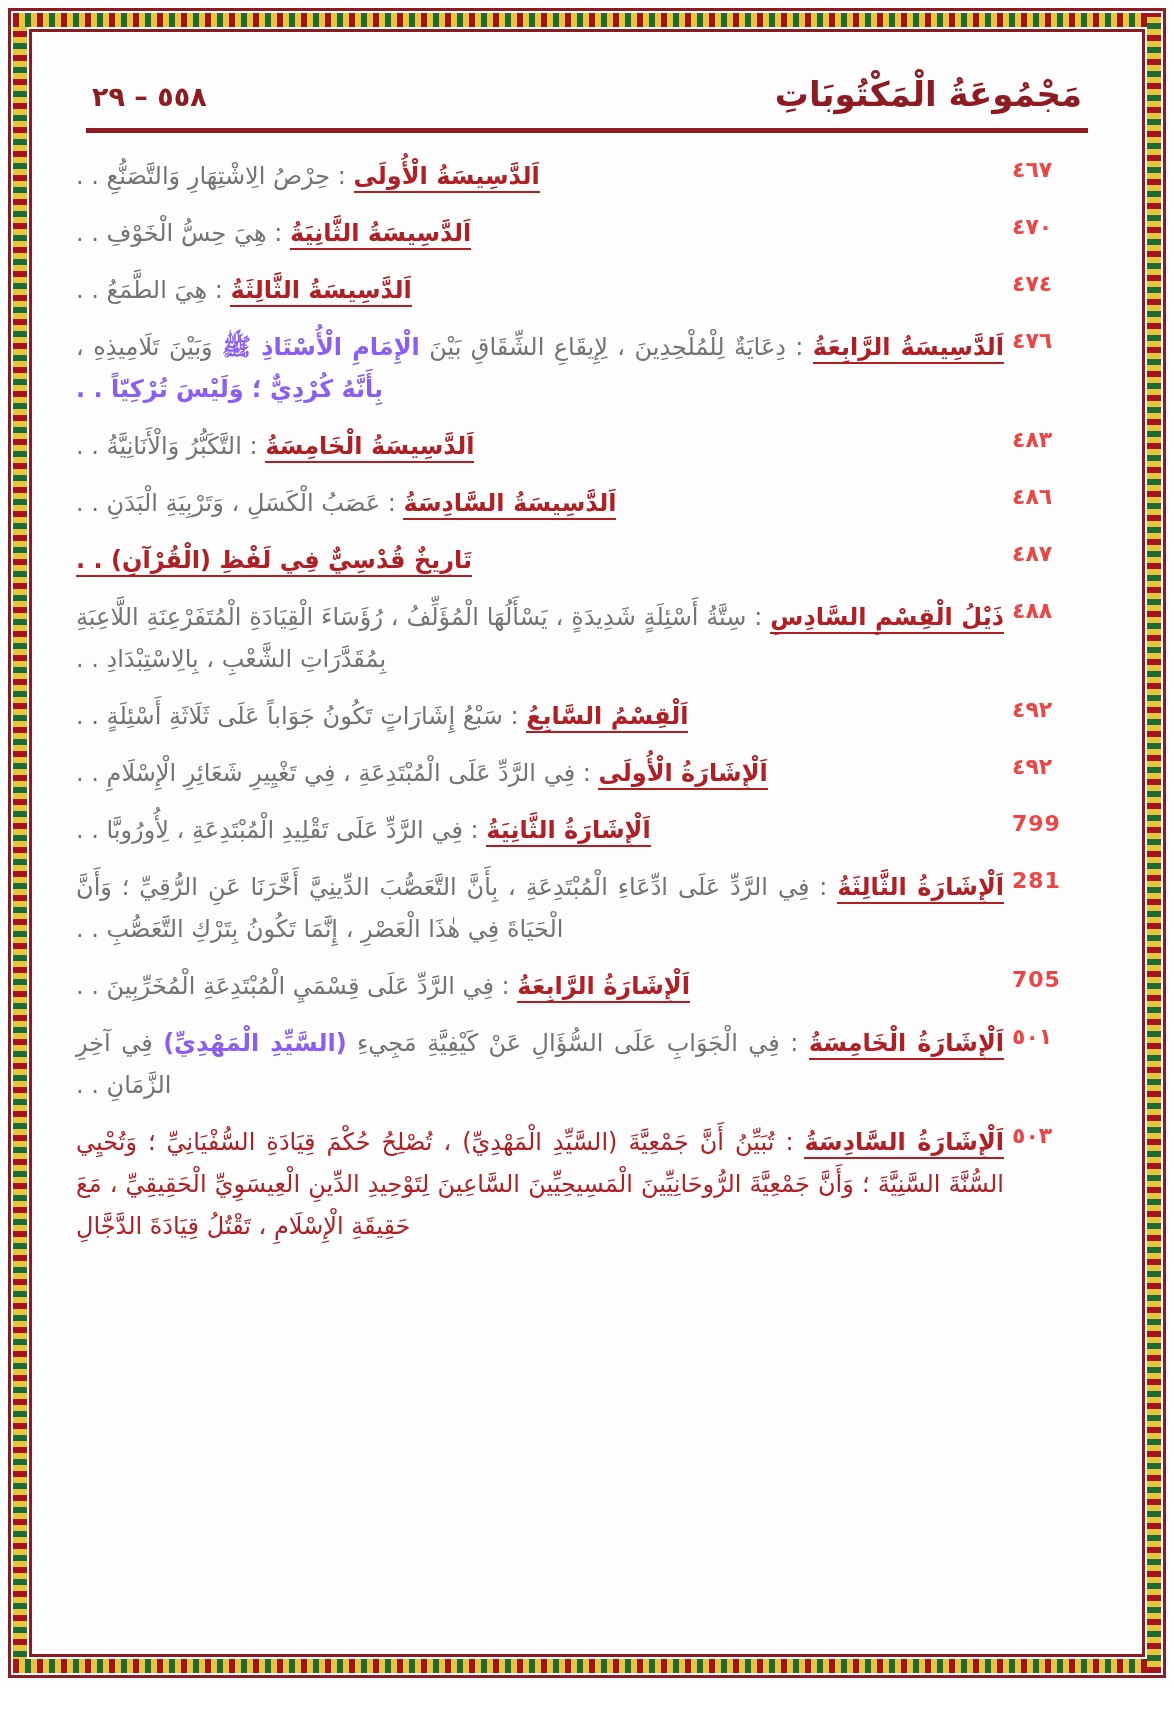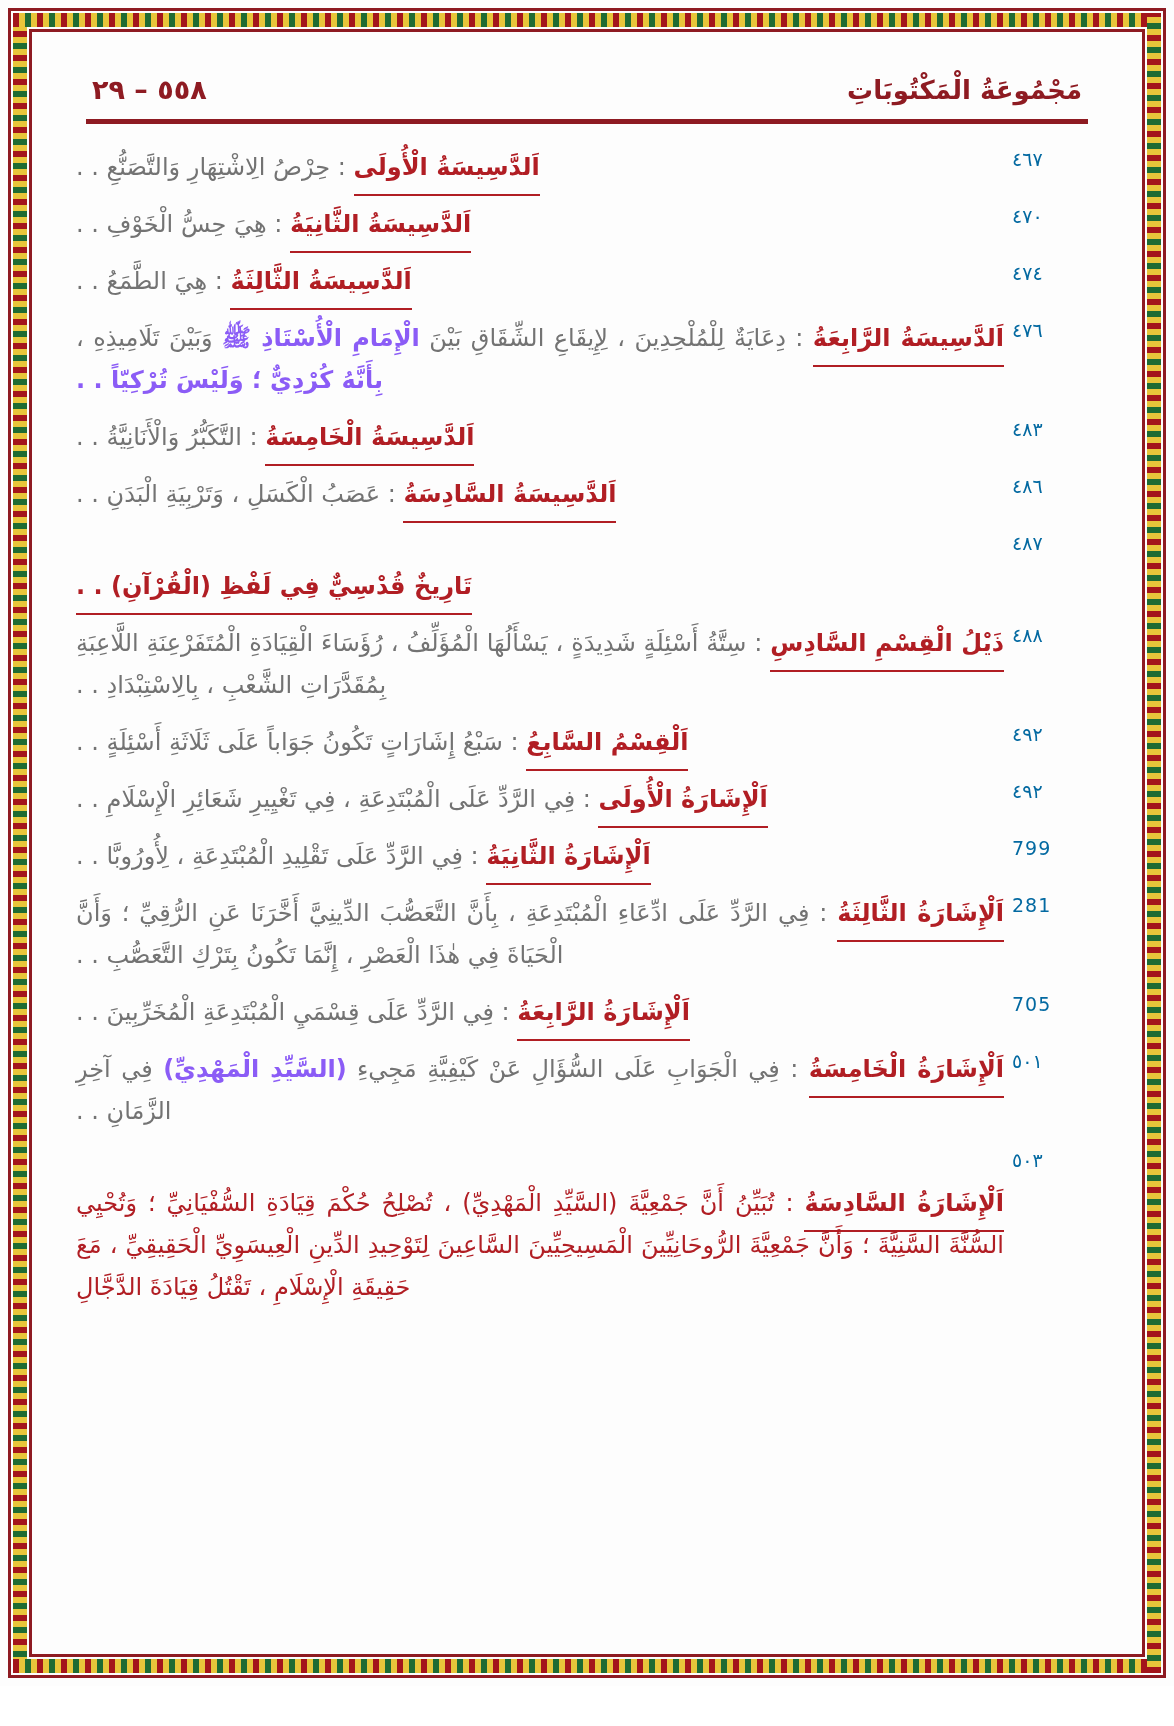--- a/index.html
+++ b/index.html
@@ -99,61 +99,61 @@
     color: #8e1b22;
     font-size: 27px;
     font-weight: bold;
     padding: 0 16px;
   }
   .header .page-num {
     letter-spacing: 1px;
     font-size: 27px;
   }
   .header .book-title {
-    font-size: 26px;
+    font-size: 34px;
   }
   .header-rule {
     margin: 14px 10px 0 10px;
     height: 5px;
     background: #8e1b22;
   }
   .toc {
     margin-top: 22px;
   }
   .row {
     display: flex;
     flex-direction: row;
     align-items: flex-start;
     margin-bottom: 15px;
   }
   .row .num {
     flex: 0 0 86px;
     text-align: left;
-    color: #0369a1;
-    font-size: 19px;
-    font-weight: normal;
+    color: #ef4444;
+    font-size: 22px;
+    font-weight: bold;
     padding-top: 2px;
     letter-spacing: 1px;
     direction: rtl;
   }
   .row .text {
     flex: 1 1 auto;
     text-align: justify;
     text-align-last: left;
     font-size: 24px;
     line-height: 1.75;
     color: #1a1a1a;
     padding-right: 8px;
   }
-  .text.all-red { color: #b11e24; margin-top: 35px; }
+  .text.all-red { color: #b11e24; }
   .lead {
     color: #b11e24;
     font-weight: bold;
     border-bottom: 2px solid #b11e24;
-    padding-bottom: 13px;
+    padding-bottom: 1px;
   }
   .red {
     color: #8b5cf6;
     font-weight: bold;
   }
   .blk { color: #737373; }
 </style>
 </head>
 <body>
 

